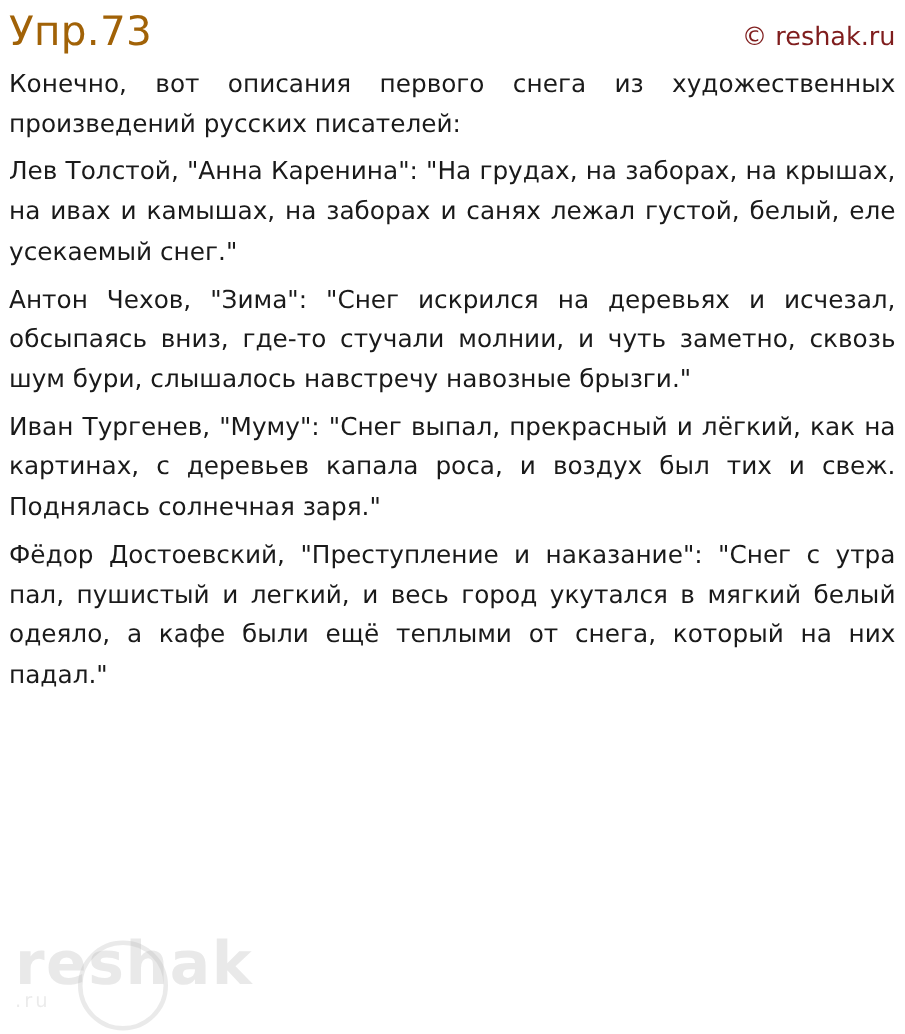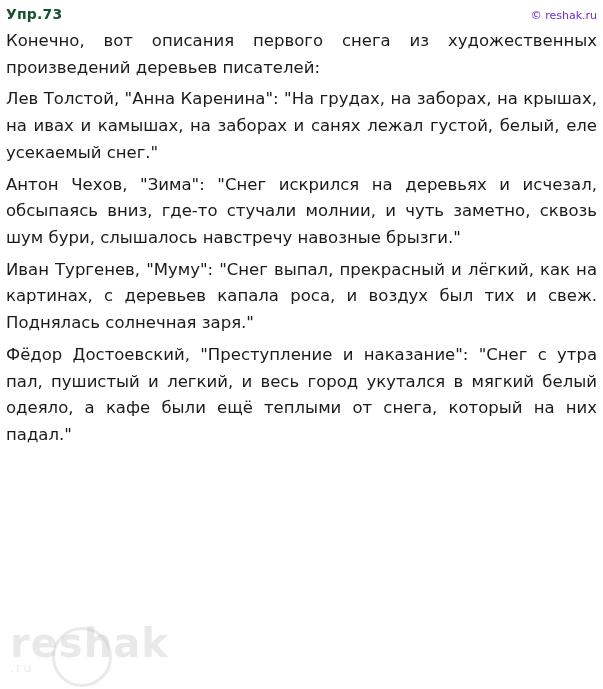--- a/index.html
+++ b/index.html
@@ -22,28 +22,28 @@
     box-sizing: border-box;
     padding: 6px 6px 0 6px;
   }
   .header-row {
     display: flex;
     align-items: baseline;
     justify-content: space-between;
     margin-bottom: 6px;
   }
   .title {
-    font-size: 14px;
-    font-weight: bold;
+    font-size: 27px;
+    font-weight: normal;
     letter-spacing: 0.2px;
-    color: #14532d;
+    color: #a16207;
   }
   .copyright {
-    font-size: 11px;
-    color: #6d28d9;
+    font-size: 17px;
+    color: #7f1d1d;
     white-space: nowrap;
   }
   .body-text {
     position: relative;
     z-index: 2;
   }
   .para {
     font-size: 16.5px;
     line-height: 1.62;
     text-align: justify;
@@ -93,21 +93,21 @@
 <body>
 
 <div class="page">
 
   <div class="header-row">
     <div class="title">Упр.73</div>
     <div class="copyright">© reshak.ru</div>
   </div>
 
   <div class="body-text">
-    <p class="para">Конечно, вот описания первого снега из художественных произведений деревьев писателей:</p>
+    <p class="para">Конечно, вот описания первого снега из художественных произведений русских писателей:</p>
     <p class="para">Лев Толстой, "Анна Каренина": "На грудах, на заборах, на крышах, на ивах и камышах, на заборах и санях лежал густой, белый, еле усекаемый снег."</p>
     <p class="para">Антон Чехов, "Зима": "Снег искрился на деревьях и исчезал, обсыпаясь вниз, где-то стучали молнии, и чуть заметно, сквозь шум бури, слышалось навстречу навозные брызги."</p>
     <p class="para">Иван Тургенев, "Муму": "Снег выпал, прекрасный и лёгкий, как на картинах, с деревьев капала роса, и воздух был тих и свеж. Поднялась солнечная заря."</p>
     <p class="para">Фёдор Достоевский, "Преступление и наказание": "Снег с утра пал, пушистый и легкий, и весь город укутался в мягкий белый одеяло, а кафе были ещё теплыми от снега, который на них падал."</p>
   </div>
 
   <div class="wm-circle"></div>
   <div class="watermark">
     <div class="wm-text">reshak</div>
     <div class="wm-sub">.ru</div>

